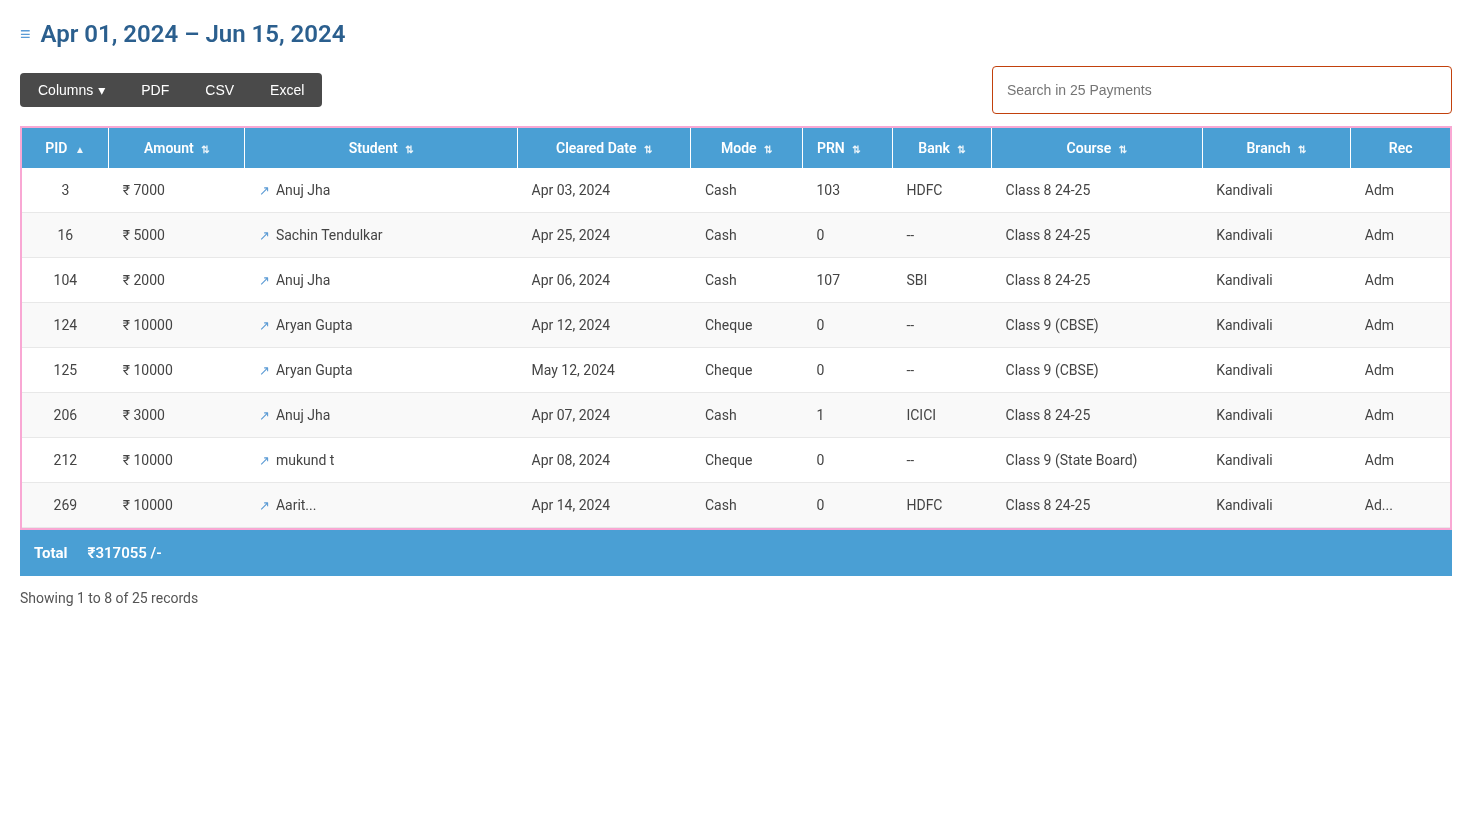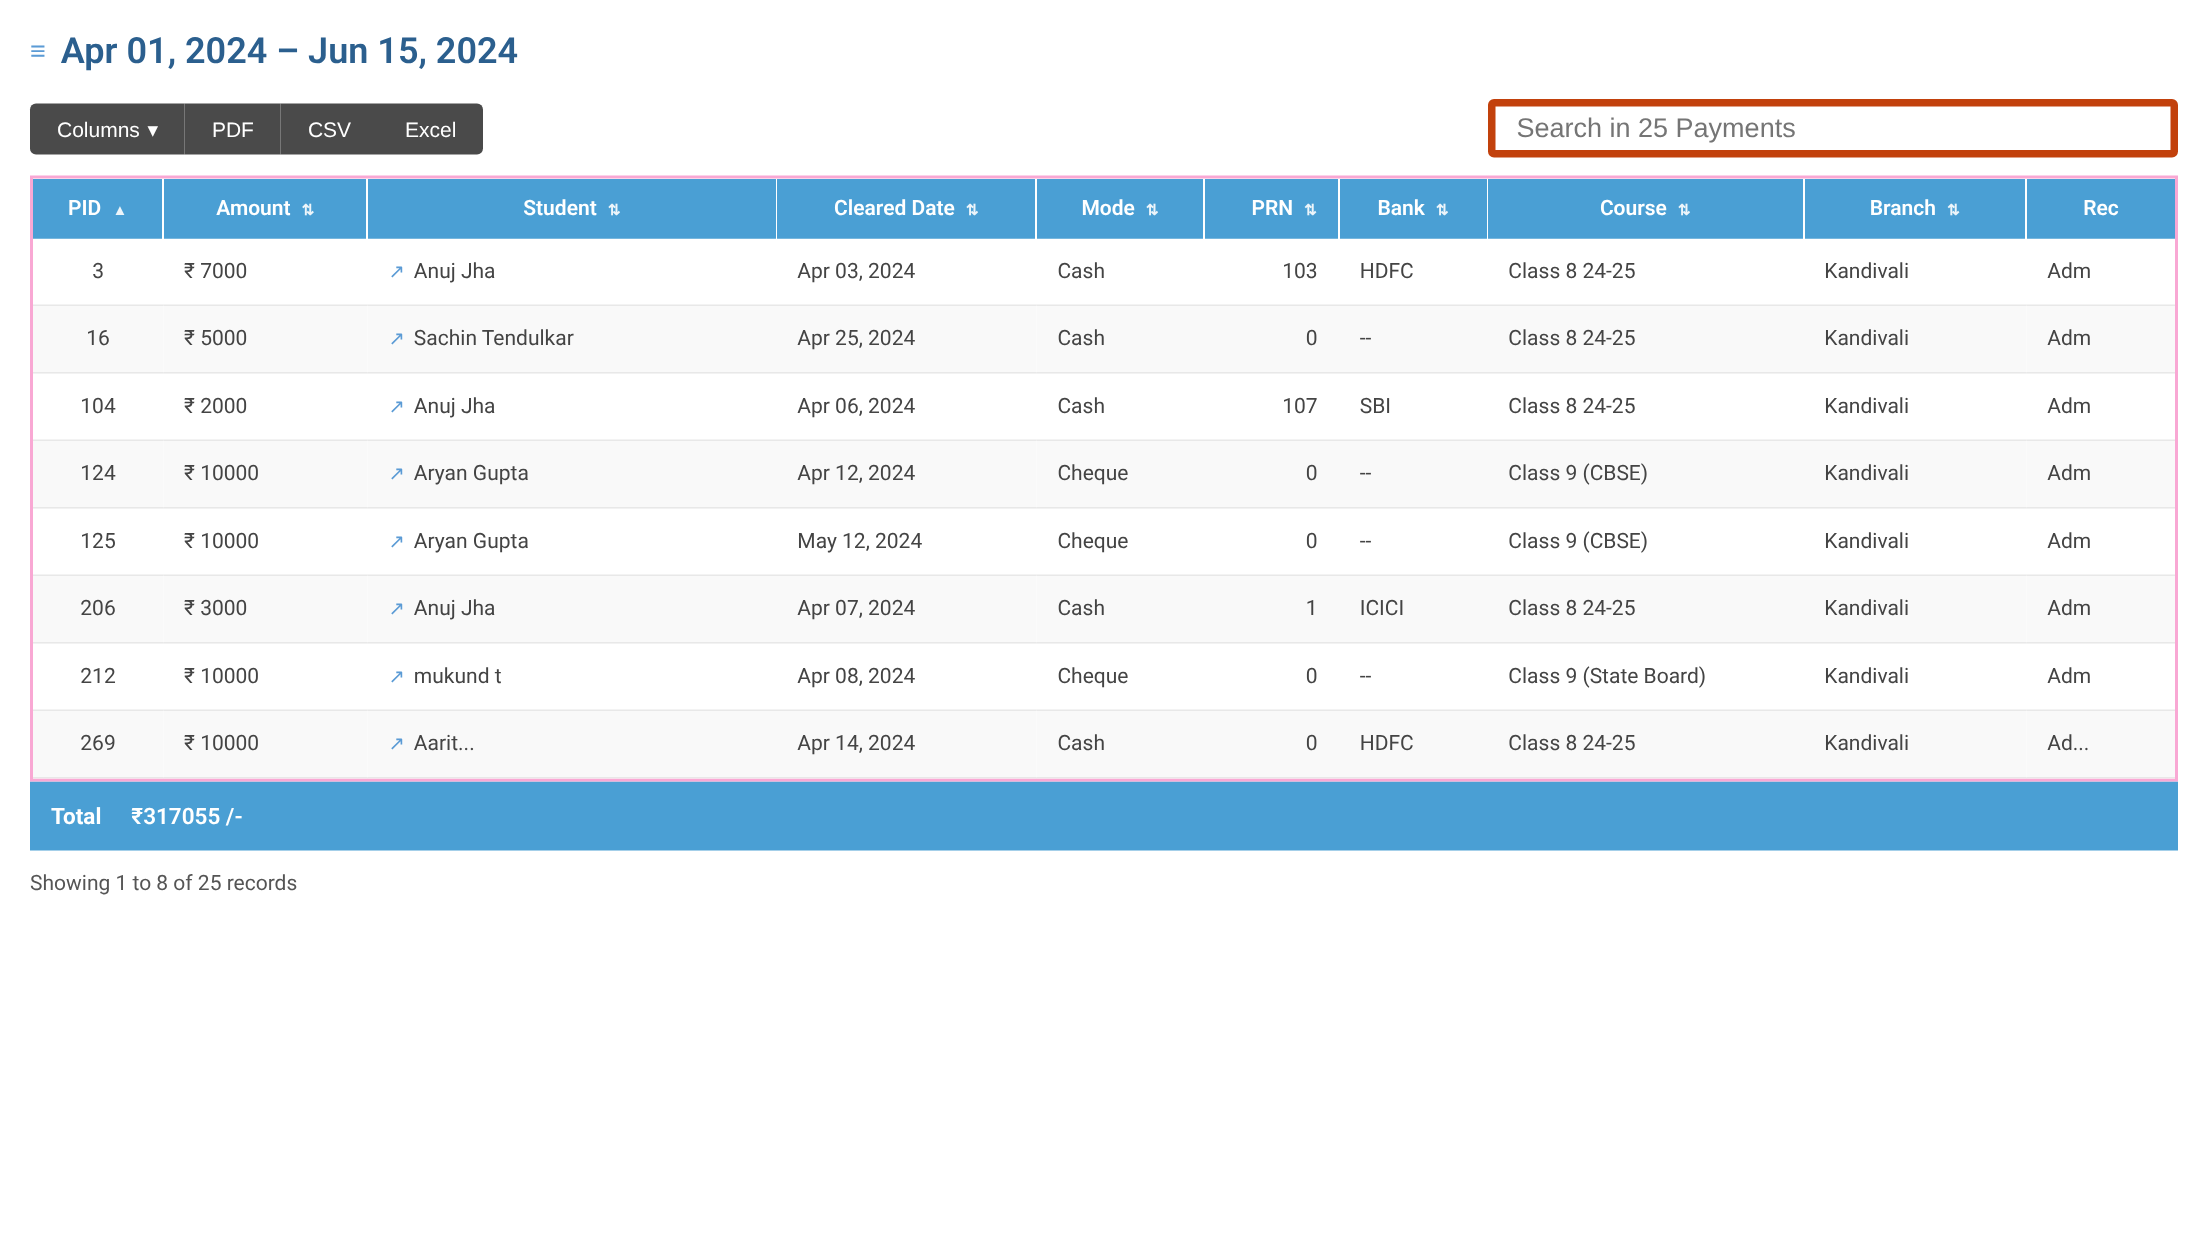--- a/index.html
+++ b/index.html
@@ -51,24 +51,24 @@
     }
     .btn-toolbar:last-child {
       border-radius: 0 4px 4px 0;
     }
     .btn-columns {
       display: flex;
       align-items: center;
       gap: 5px;
     }
     .search-box {
-      border: 5px solid #c2410c;
+      border: 1px solid #c2410c;
       border-radius: 4px;
-      padding: 4px 14px;
-      font-size: 18px;
+      padding: 15px 14px;
+      font-size: 14px;
       width: 460px;
       color: #999;
       outline: none;
     }
     .table-container {
       overflow-x: auto;
       overflow-y: auto;
       max-height: 490px;
       border: 2px solid #f9a8d4;
       position: relative;
@@ -140,21 +140,21 @@
     .pagination-info {
       margin-top: 14px;
       color: #555;
       font-size: 14px;
     }
     .pid-col { width: 70px; text-align: center; }
     .amount-col { width: 110px; }
     .student-col { width: 220px; }
     .cleared-col { width: 140px; }
     .mode-col { width: 90px; }
-    .prn-col { width: 70px; text-align: right; }
+    .prn-col { width: 70px; text-align: left; }
     .bank-col { width: 80px; }
     .course-col { width: 170px; }
     .branch-col { width: 120px; }
     .rec-col { width: 80px; }
   </style>
 </head>
 <body>
 
 <div class="page-wrapper">
 

